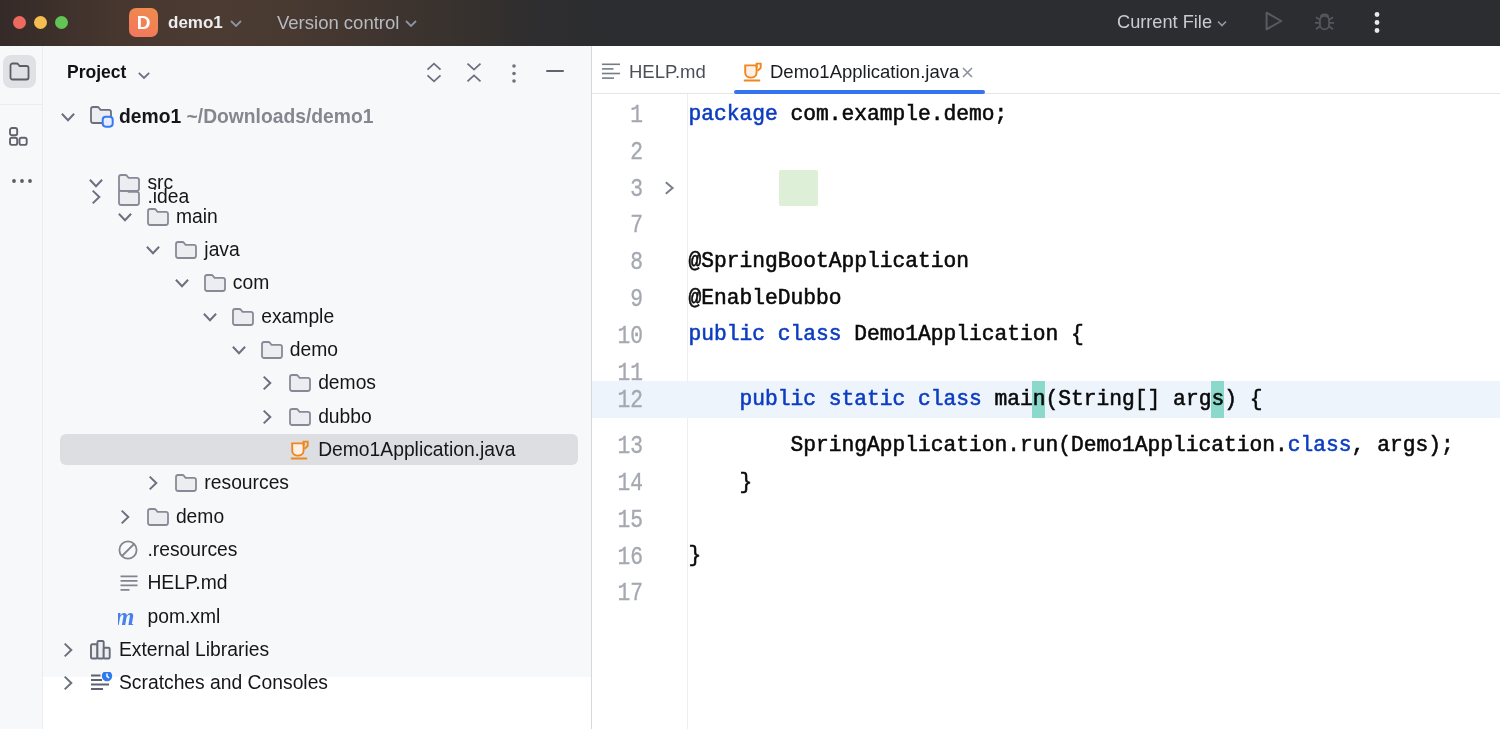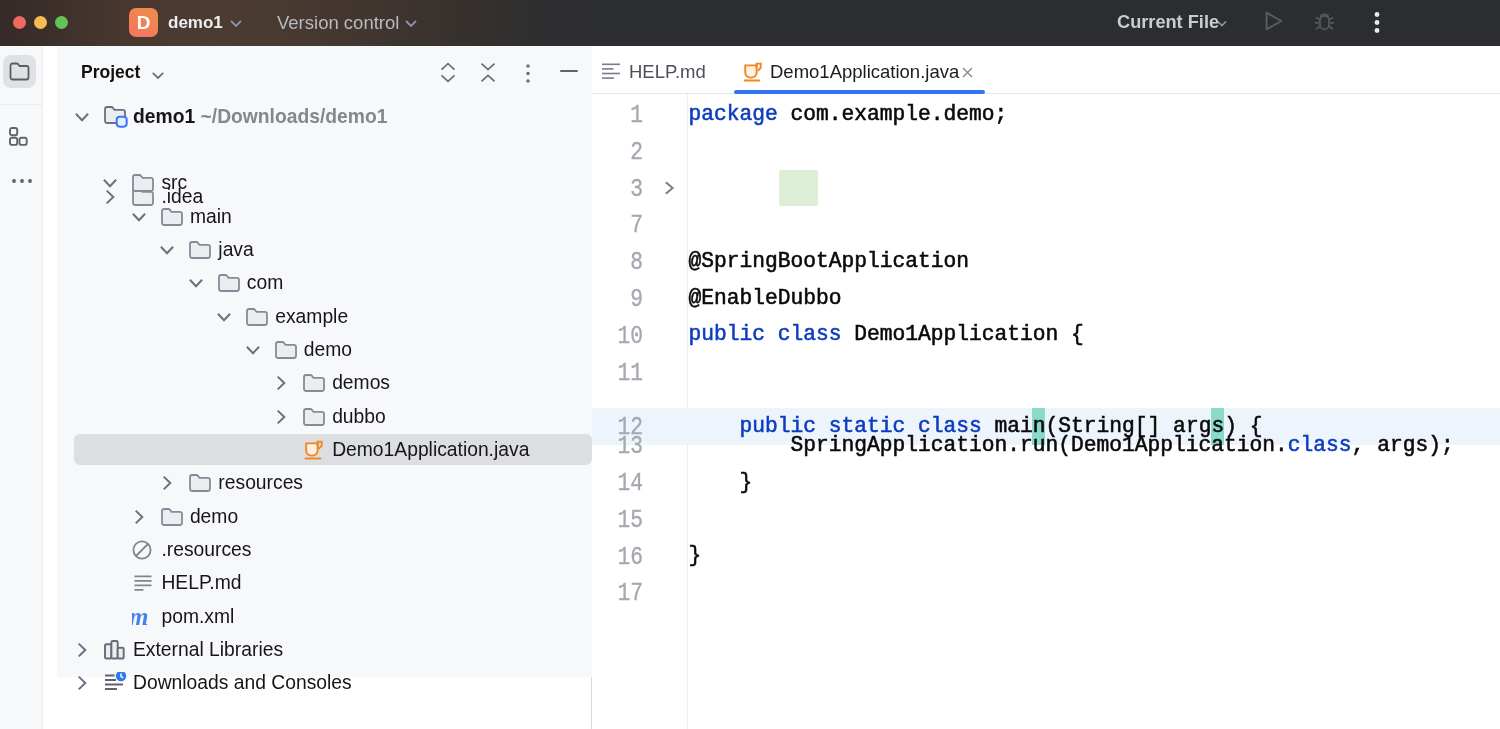--- a/index.html
+++ b/index.html
@@ -12,32 +12,32 @@
   background:linear-gradient(90deg,#342a27 0%,#47372f 8%,#4c3b33 14%,#483a31 19%,#423630 24%,#3a322e 29%,#33302e 33%,#2e2d2f 36%,#2b2d30 42%,#2b2d30 100%); }
 .tl { position:absolute; top:16px; width:13px; height:13px; border-radius:50%; }
 #tl-r { left:13px;  background:#ee6a5f; }
 #tl-y { left:34px;  background:#f5bd4f; }
 #tl-g { left:55px;  background:#61c454; }
 #avatar { position:absolute; left:129px; top:8px; width:29px; height:29px; border-radius:7px;
   background:linear-gradient(205deg,#ee8d4b 0%,#f4755f 100%);
   color:#fff; font-weight:bold; font-size:19px; text-align:center; line-height:29px; }
 #proj-name { position:absolute; left:168px; top:13px; font-size:17px; font-weight:bold; color:#edeef0; }
 #vc { position:absolute; left:277px; top:12px; font-size:18.5px; color:#b6bac1; }
-#curfile { position:absolute; left:1117px; top:12px; font-size:18.2px; color:#c9ccd2;font-weight:bold; }
+#curfile { position:absolute; left:1117px; top:12px; font-size:18.2px; color:#c9ccd2; }
 .tchev { position:absolute; top:19px; }
 #titlebar svg { position:absolute; }
 
 
 #rail { position:absolute; left:0; top:46px; width:43px; height:683px;
   background:#f7f8fa; border-right:1px solid #ebecf0; }
 #rail-sel { position:absolute; left:3px; top:9px; width:33px; height:33px; border-radius:8px; background:#dfe1e5; }
 #rail hr { position:absolute; left:0; top:58px; width:42px; border:none; border-top:1px solid #ebecf0; }
 
 
-#panel { position:absolute; left:57px; top:46px; width:548px; height:631px; background:#f7f8fa; }
+#panel { position:absolute; left:43px; top:46px; width:548px; height:631px; background:#f7f8fa; }
 #divider { position:absolute; left:591px; top:46px; width:1px; height:683px; background:#d6d8dd; }
 #panel-head { position:absolute; left:0; top:0; width:547px; height:54px; }
 #panel-title { position:absolute; left:24px; top:16px; font-size:17.5px; font-weight:bold; color:#111; }
 .tree { position:absolute; left:0; top:54px; width:548px; }
 .row { position:absolute; height:33px; left:0; width:548px; }
 .row .lbl { position:absolute; top:50%; transform:translateY(-50%); font-size:19.3px; color:#16161a; white-space:pre; }
 .row .path { color:#84878f; font-weight:bold; }
 .row svg { position:absolute; top:50%; transform:translateY(-50%); }
 
 
@@ -380,21 +380,21 @@
               <g stroke="#5d626e" stroke-width="2">
                 <path d="M1 3.4 L10.5 3.4 M1 7.9 L12 7.9 M1 12.4 L19 12.4 M1 16.9 L13 16.9"></path>
               </g>
               <circle cx="17" cy="4" r="5.9" fill="#f7f8fa" stroke="none"></circle>
               <circle cx="17" cy="4" r="5.2" fill="#2f7af0" stroke="none"></circle>
               <g stroke="#fff" stroke-width="1.5" fill="none">
                 <path d="M17 1.4 L17 4.3 L19.1 6"></path>
               </g>
             </svg>
           </span>
-          <span class="lbl" style="left:76px;">Downloads and Consoles</span>
+          <span class="lbl" style="left:76px;">Scratches and Consoles</span>
         </div>
       </div>
 </div>
 
 <div id="editor">
   <div id="tabs">
     <svg style="position:absolute;left:9px;top:17px;" width="20" height="17" viewBox="0 0 20 17">
           <g stroke="#777b87" stroke-width="1.6">
             <path d="M1 1.3 L19 1.3"></path>
             <path d="M1 5.9 L12.5 5.9"></path>
@@ -446,21 +446,21 @@
           <span class="code">@EnableDubbo</span>
         </div>
         <div class="cl" style="top:220.80px;">
           <span class="num">10</span>
           <span class="code"><span class="kw">public</span> <span class="kw">class</span> Demo1Application {</span>
         </div>
         <div class="cl" style="top:257.60px;">
           <span class="num">11</span>
           <span class="code"></span>
         </div>
-        <div class="cl" id="curline" style="top:312px;">
+        <div class="cl" id="curline" style="top:285px;">
           <div class="tealbox" style="left:439.5px"></div>
           <div class="tealbox" style="left:618.5px"></div>
           <span class="num">12</span>
           <span class="code">    <span class="kw">public</span> <span class="kw">static</span> <span class="kw">class</span> main(String[] args) {</span>
         </div>
         <div class="cl" style="top:331.20px;">
           <span class="num">13</span>
           <span class="code">        SpringApplication.run(Demo1Application.<span class="kw">class</span>, args);</span>
         </div>
         <div class="cl" style="top:368.00px;">

